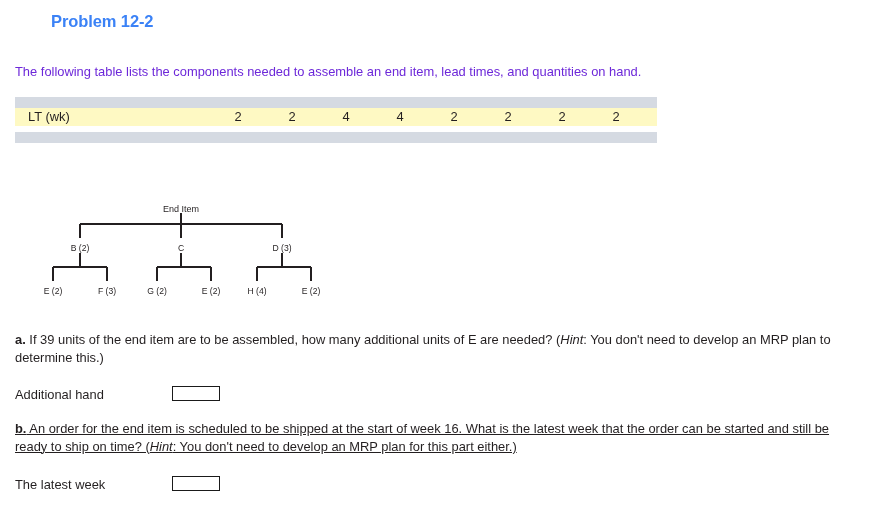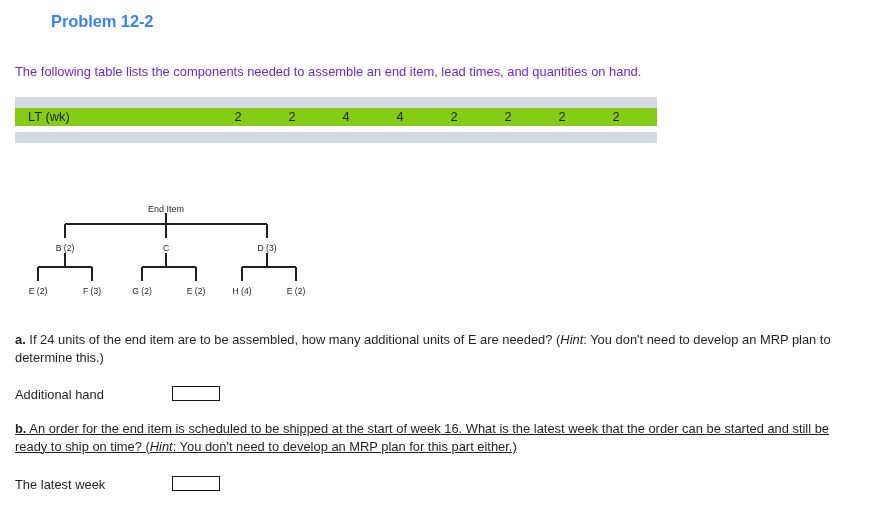--- a/index.html
+++ b/index.html
@@ -61,30 +61,30 @@
     text-align: center;
     color: #231f20;
     line-height: 16px;
     white-space: nowrap;
   }
   table.data tbody td.rowlabel {
     text-align: left;
     padding-left: 13px;
   }
   table.data tr.stripe td {
-    background: #84cc16;
+    background: #fef9c3;
   }
   .col-label { width: 196px; }
   .col-v     { width: 54px; }
   .col-pad   { width: 14px; }
 
   
   .tree {
     position: absolute;
-    left: 0px;
+    left: 15px;
     top: 195px;
     width: 340px;
     height: 120px;
   }
   .tree svg { display: block; }
   .tree .node-label {
     font-family: "Liberation Sans", sans-serif;
     font-size: 8.6px;
     fill: #231f20;
   }
@@ -222,21 +222,21 @@
     <text class="node-label" x="38" y="99" text-anchor="middle">E (2)</text>
     <text class="node-label" x="92" y="99" text-anchor="middle">F (3)</text>
     <text class="node-label" x="142" y="99" text-anchor="middle">G (2)</text>
     <text class="node-label" x="196" y="99" text-anchor="middle">E (2)</text>
     <text class="node-label" x="242" y="99" text-anchor="middle">H (4)</text>
     <text class="node-label" x="296" y="99" text-anchor="middle">E (2)</text>
   </svg>
 </div>
 
 <div class="qblock" id="question-a">
-  <span class="qmark">a.</span><span> If 24 units of the end item are to be assembled, how many additional units of E are needed? (</span><span class="hint-word">Hint</span><span>: You don't need to develop an MRP plan to determine this.)</span>
+  <span class="qmark">a.</span><span> If 39 units of the end item are to be assembled, how many additional units of E are needed? (</span><span class="hint-word">Hint</span><span>: You don't need to develop an MRP plan to determine this.)</span>
 </div>
 
 <div class="answer-row" id="answer-a">
   <span class="ans-label">Additional hand</span>
   <input class="answer-box" type="text" placeholder="" style="">
 </div>
 
 <div class="qblock" id="question-b">
   <span class="qmark">b.</span><span> An order for the end item is scheduled to be shipped at the start of week 16. What is the latest week that the order can be started and still be ready to ship on time? (</span><span class="hint-word">Hint</span><span>: You don't need to develop an MRP plan for this part either.)</span>
 </div>

